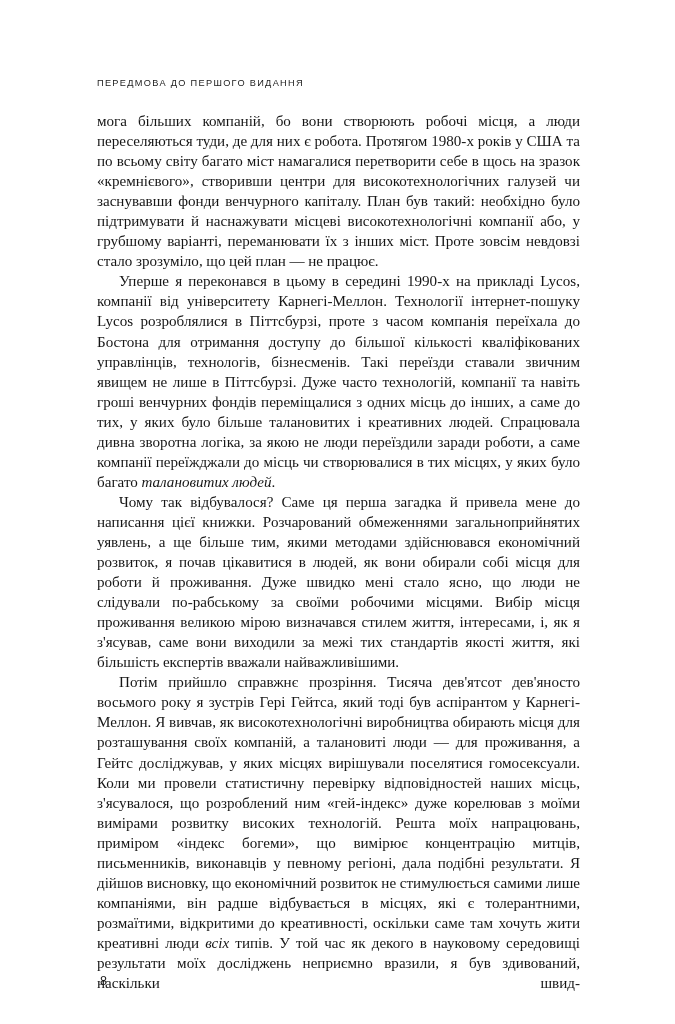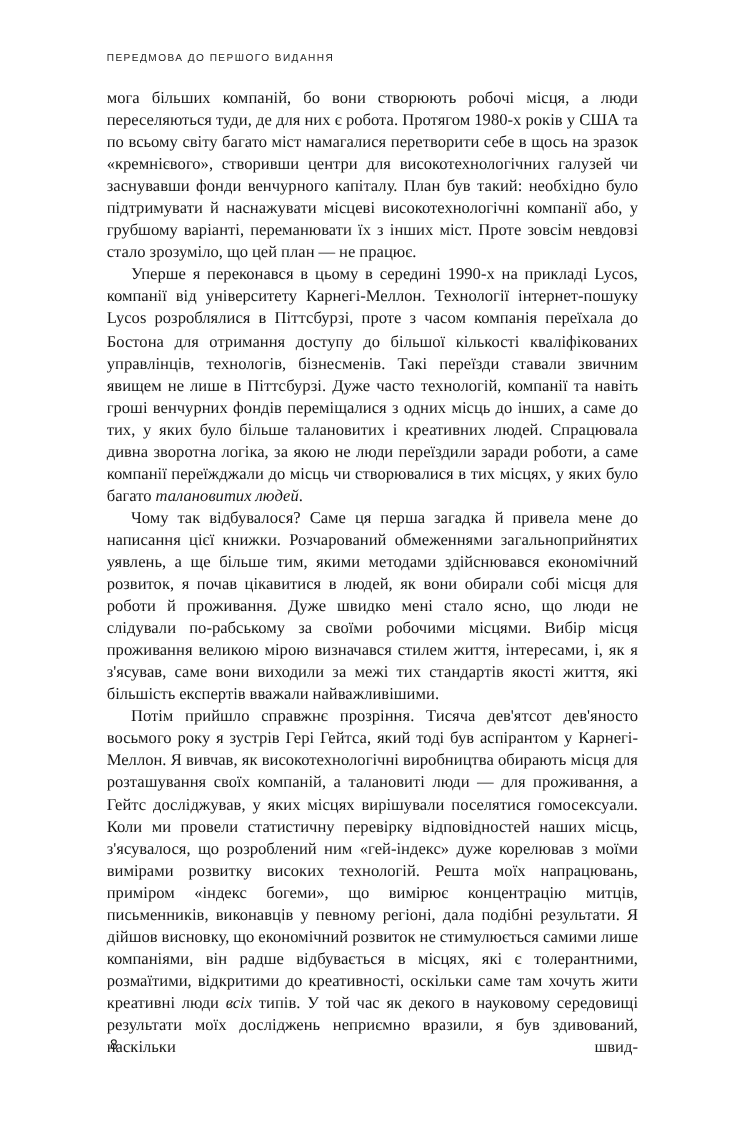--- a/index.html
+++ b/index.html
@@ -16,20 +16,21 @@
     color: #161616;
     -webkit-font-smoothing: antialiased;
   }
 
   .page {
     position: relative;
     width: 675px;
     height: 852px;
     background: #ffffff;
     box-sizing: border-box;
+    margin-top: 31px;
   }
 
   
   .running-head {
     position: absolute;
     left: 97px;
     top: 47px;
     font-family: "Liberation Sans", "DejaVu Sans", sans-serif;
     font-size: 9.2px;
     letter-spacing: 1.32px;

